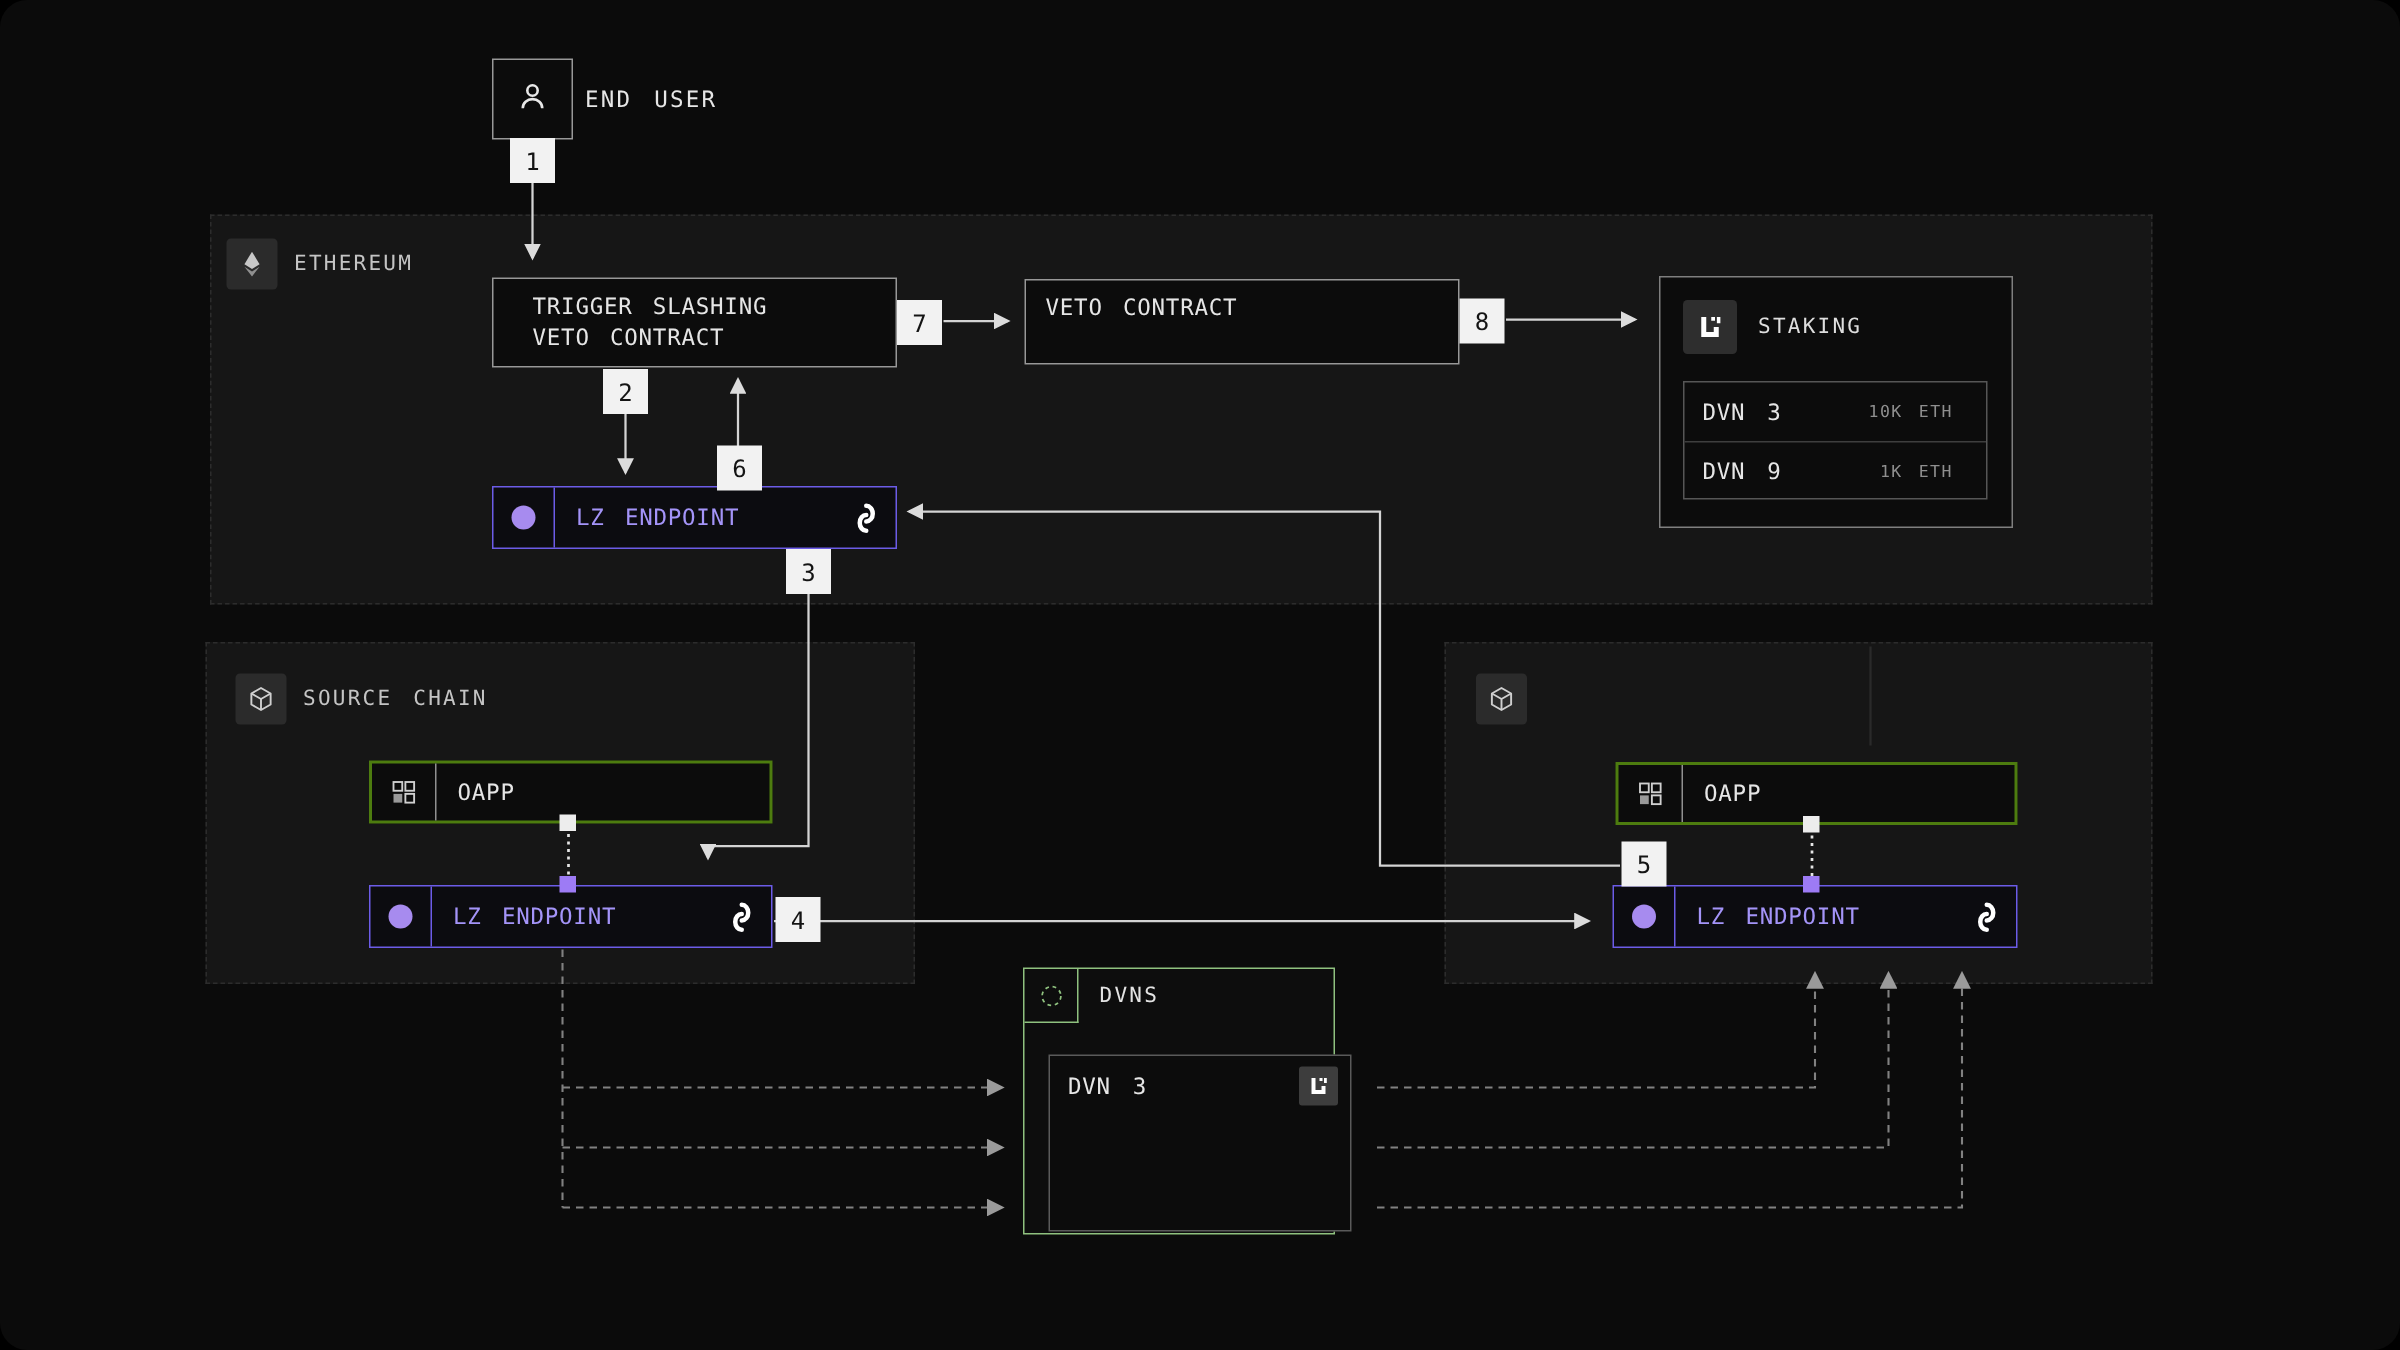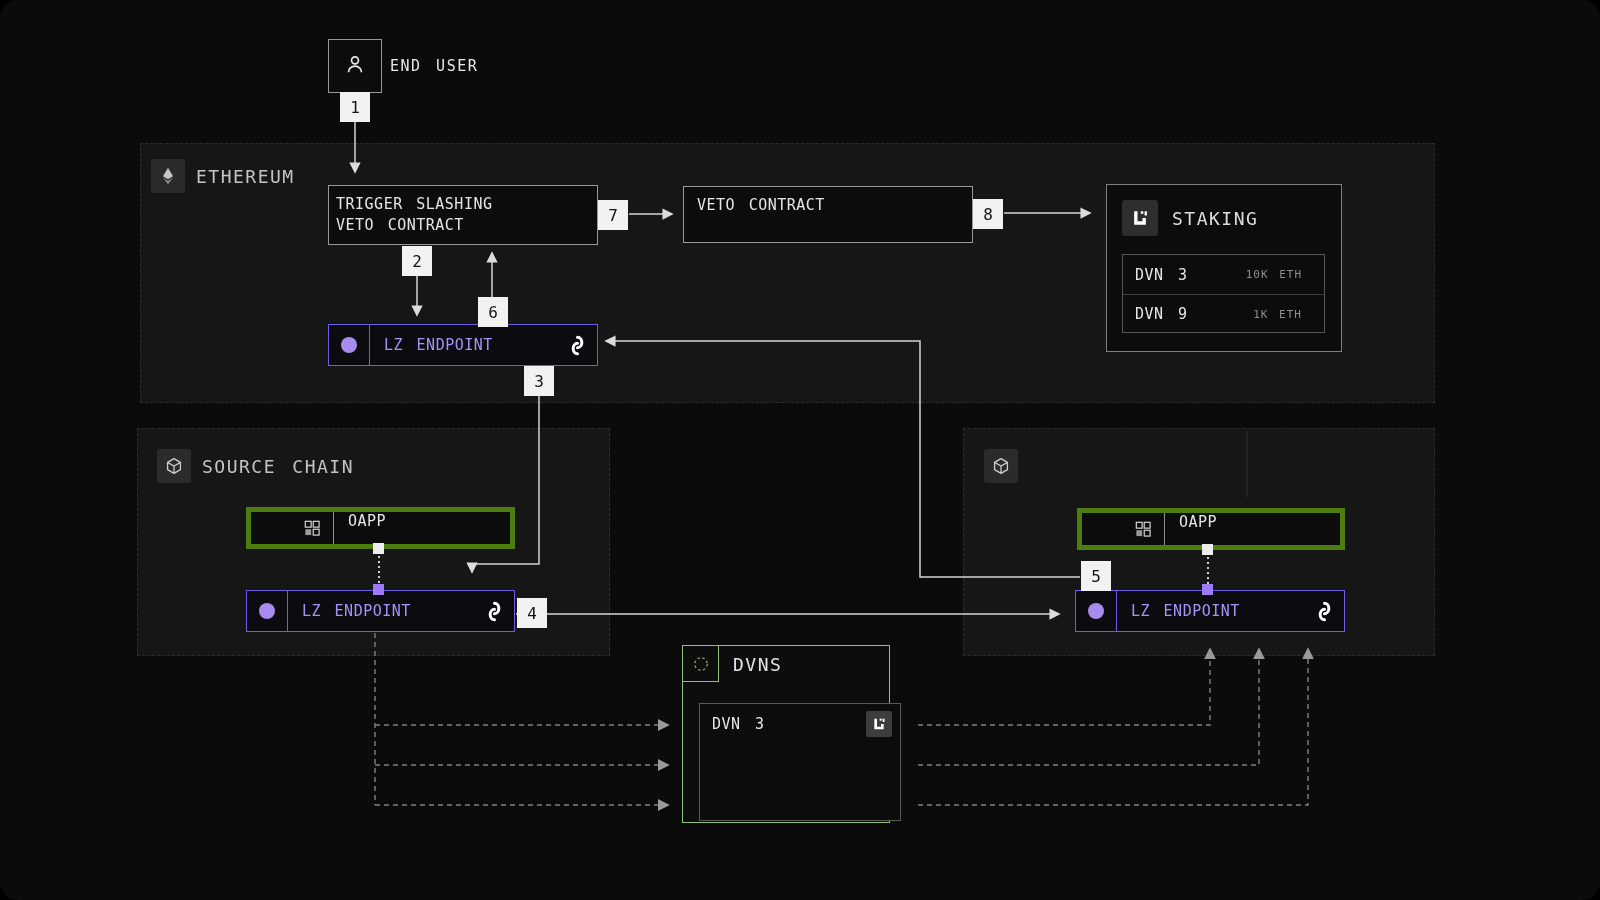--- a/index.html
+++ b/index.html
@@ -11,29 +11,29 @@
     --tile:#2b2b2b; --badge-bg:#f2f2f2; --badge-text:#141414;
   }
   html,body{margin:0;padding:0;background:#000;}
   #stage{
     position:relative;width:1600px;height:900px;background:var(--bg);
     font-family:"DejaVu Sans Mono","Liberation Mono",monospace;
     overflow:hidden;border-radius:18px;
   }
   .panel{position:absolute;background:var(--panel-bg);border:1px dashed var(--panel-border);box-sizing:border-box;}
   .tile{position:absolute;background:var(--tile);border-radius:3px;display:flex;align-items:center;justify-content:center;}
-  .panel-label{position:absolute;color:var(--muted);font-size:18px;letter-spacing:1.5px;word-spacing:4px;display:flex;align-items:center;}
+  .panel-label{position:absolute;color:var(--muted);font-size:14px;letter-spacing:1.5px;word-spacing:4px;display:flex;align-items:center;}
   .node{position:absolute;background:var(--box-bg);border:1px solid var(--box-border);box-sizing:border-box;color:var(--text);}
   .node-label{font-size:15px;letter-spacing:0.5px;word-spacing:4px;white-space:pre;}
   .endpoint{position:absolute;background:#0c0c10;border:1px solid var(--purple-border);box-sizing:border-box;display:flex;align-items:center;}
   .ep-cell{width:40px;align-self:stretch;border-right:1px solid var(--purple-border);display:flex;align-items:center;justify-content:center;flex:none;}
   .ep-dot{width:16px;height:16px;border-radius:50%;background:var(--purple-fill);}
   .ep-label{color:var(--purple-text);font-size:15px;letter-spacing:0.5px;word-spacing:4px;margin-left:14px;flex:1;}
   .ep-glyph{margin-right:12px;display:flex;align-items:center;}
-  .oapp{position:absolute;background:var(--box-bg);border:5px solid #4d7c0f;box-sizing:border-box;display:flex;padding-left:40px;}
+  .oapp{position:absolute;background:var(--box-bg);border:2px solid #4d7c0f;box-sizing:border-box;display:flex;align-items:center;}
   .oapp-cell{width:42px;align-self:stretch;border-right:1px solid #909090;display:flex;align-items:center;justify-content:center;flex:none;}
   .oapp-label{color:var(--text);font-size:15px;letter-spacing:0.5px;margin-left:14px;}
   .badge{position:absolute;width:30px;height:30px;background:var(--badge-bg);color:var(--badge-text);
          display:flex;align-items:center;justify-content:center;font-size:16px;}
   .sq{position:absolute;width:11px;height:11px;}
   .tbl{position:absolute;border:1px solid #565656;box-sizing:border-box;background:var(--box-bg);}
   .tbl-row{height:39px;display:flex;align-items:center;box-sizing:border-box;}
   .tbl-row + .tbl-row{border-top:1px solid #3e3e3e;}
   .tbl-name{color:var(--text);font-size:15px;letter-spacing:0.5px;word-spacing:5px;margin-left:12px;white-space:pre;flex:1;}
   .tbl-val{color:var(--value-gray);font-size:11px;letter-spacing:1px;word-spacing:3px;margin-right:22px;}
@@ -112,21 +112,21 @@
   <div class="node" style="left:328px;top:39px;width:54px;height:54px;display:flex;align-items:center;justify-content:center;">
     <span>
       <svg width="26" height="26" viewBox="0 0 24 24" fill="none" stroke="#e8e8e8" stroke-width="1.6">
         <circle cx="12" cy="8.6" r="3.2"></circle>
           <path d="M6 19.5 a6 5.6 0 0 1 12 0"></path>
       </svg>
     </span>
   </div>
   <div class="panel-label" style="left:390px;top:39px;height:54px;color:#e6e6e6;font-size:15px;">END USER</div>
 
-  <div class="node" style="left:328px;top:185px;width:270px;height:60px;padding:8px 7px;">
+  <div class="node" style="left:328px;top:185px;width:270px;height:60px;padding:8px 26px;">
     <div class="node-label" style="line-height:21px;">TRIGGER SLASHING</div>
     <div class="node-label" style="line-height:21px;">VETO CONTRACT</div>
   </div>
 
   <div class="node" style="left:683px;top:186px;width:290px;height:57px;padding:9px 13px;">
     <div class="node-label">VETO CONTRACT</div>
   </div>
 
   <div class="node" style="left:1106px;top:184px;width:236px;height:168px;border-color:#7f7f7f;">
     <div class="tile" style="left:15px;top:15px;width:36px;height:36px;background:#2e2e2e;">

